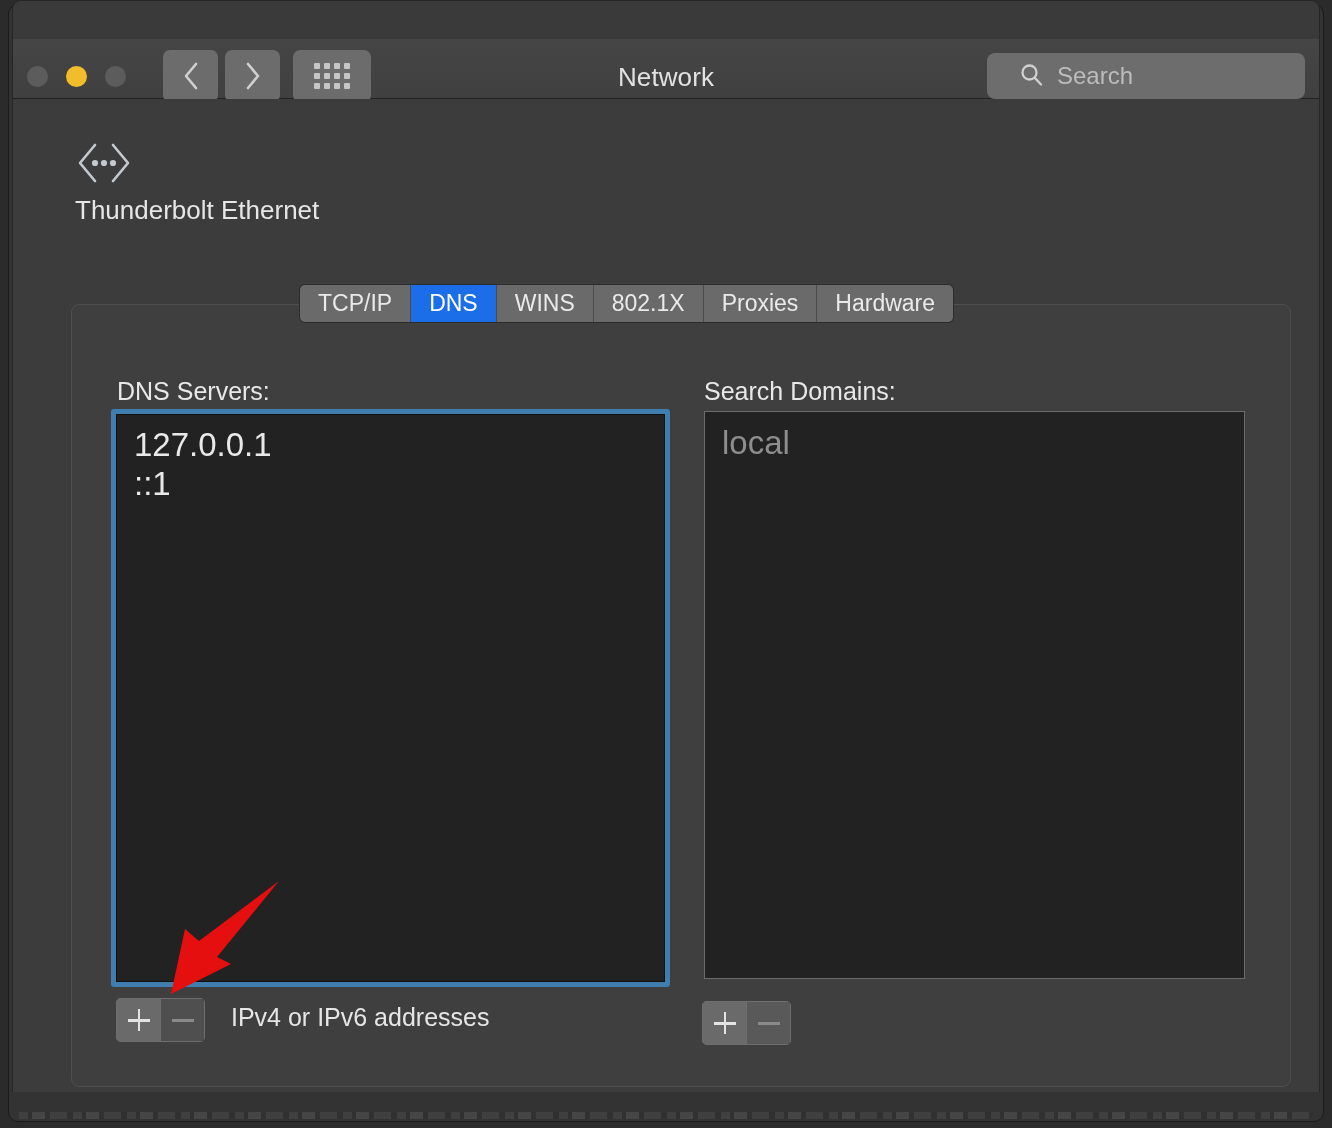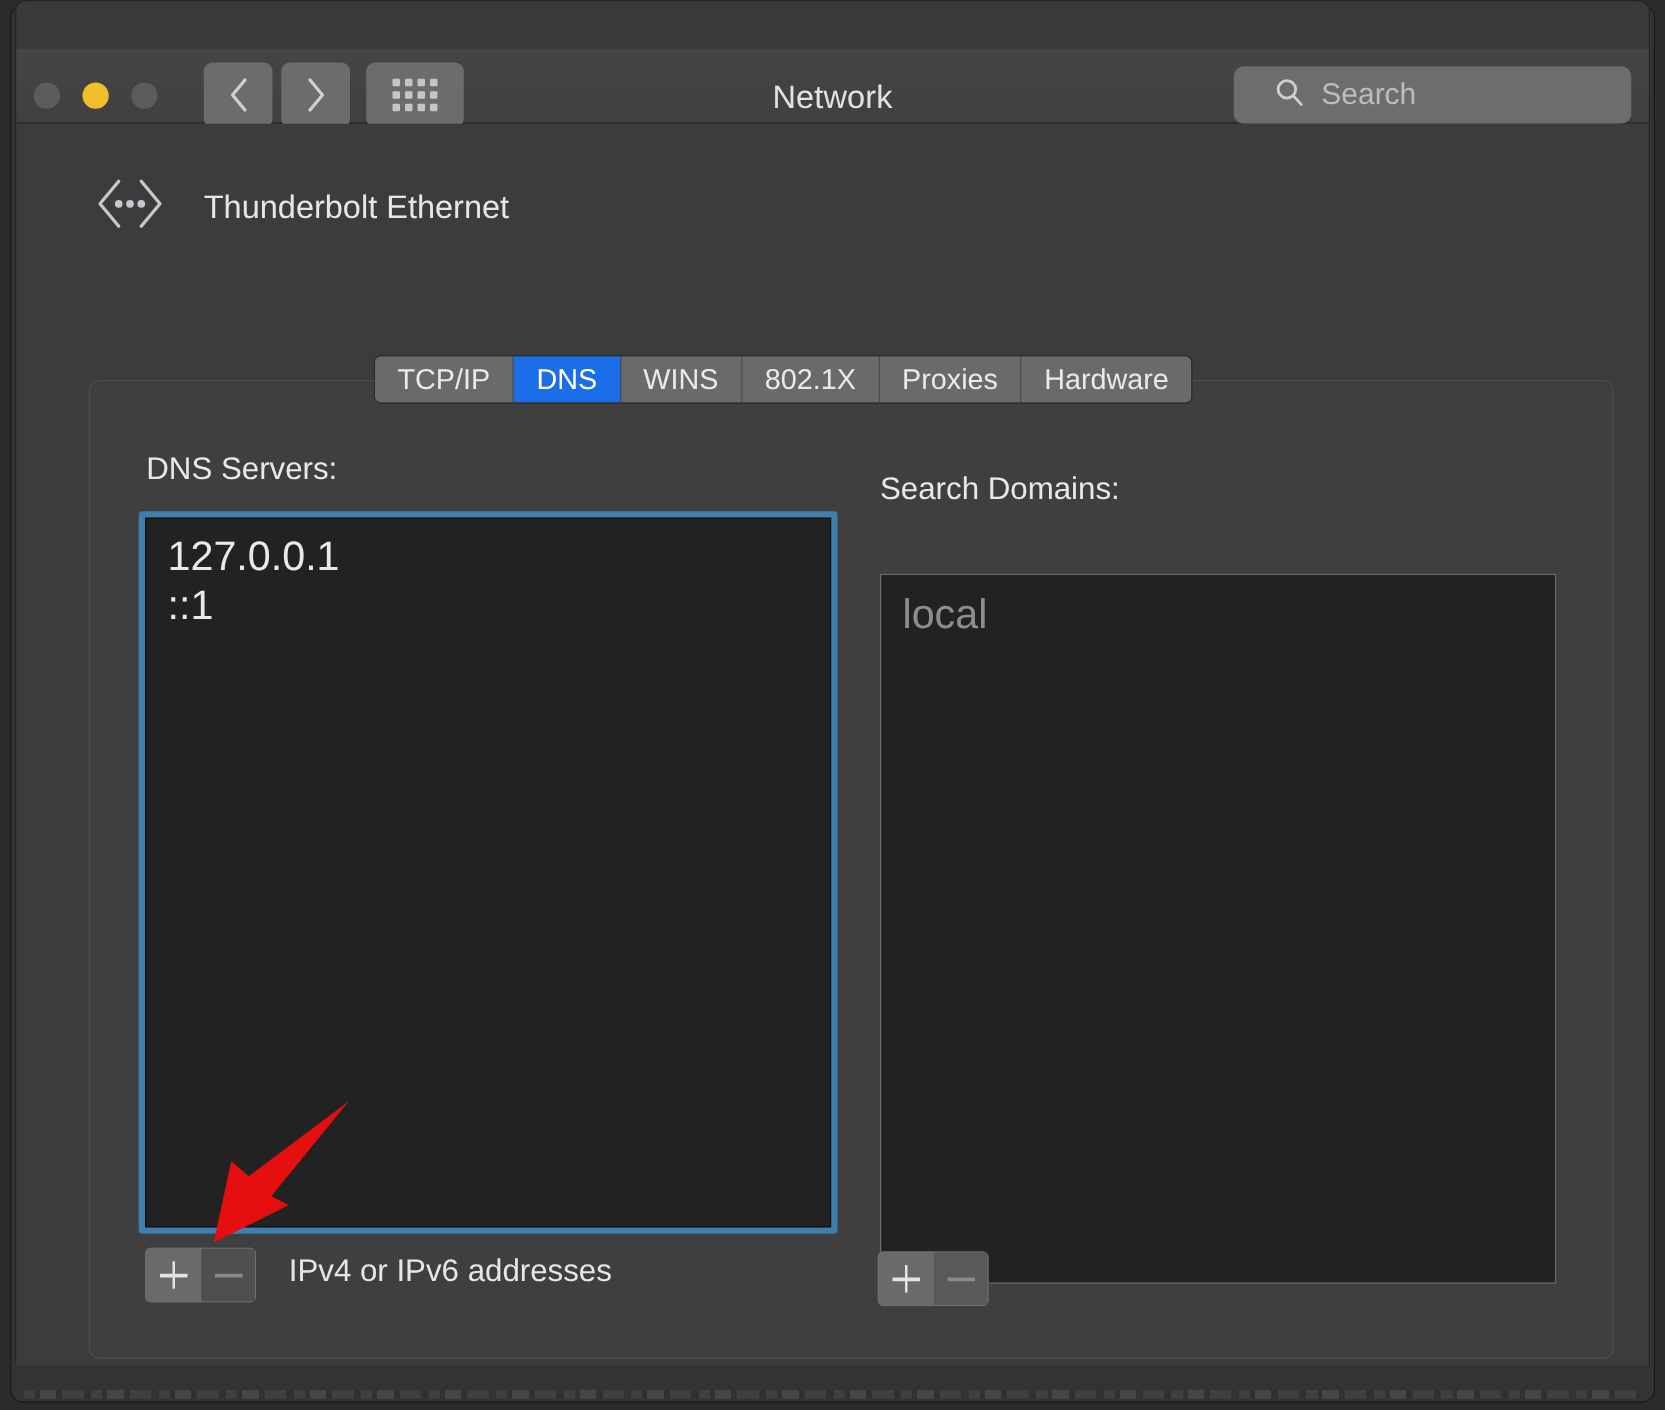--- a/index.html
+++ b/index.html
@@ -168,22 +168,23 @@
     position: relative;
     height: 1016px;
     background: #3c3c3c;
   }
 
   .device-header {
     position: absolute;
     left: 62px;
     top: 42px;
     display: flex;
-    align-items: center;
-    gap: 30px;
+    align-items: flex-start;
+    gap: 6px;
+    flex-direction: column;
   }
   .device-name {
     font-size: 26px;
     color: #e6e6e6;
   }
 
   
   .tabbar {
     position: absolute;
     left: 287px;
@@ -222,21 +223,21 @@
     border-radius: 8px;
     box-sizing: border-box;
     background: #3f3f3f;
   }
 
   .col-label {
     position: absolute;
     font-size: 25px;
     color: #e8e8e8;
   }
-  #lbl-dns { left: 104px; top: 262px; }
+  #lbl-dns { left: 104px; top: 278px; }
   #lbl-search { left: 691px; top: 278px; }
 
   .listbox {
     position: absolute;
     background: #222222;
     box-sizing: border-box;
     overflow: hidden;
   }
   #list-dns {
     left: 98px;
@@ -253,21 +254,20 @@
     box-sizing: border-box;
     padding: 10px 0 0 17px;
   }
   #list-search {
     left: 691px;
     top: 312px;
     width: 541px;
     height: 568px;
     border: 1px solid #6b6b6b;
     padding: 11px 0 0 17px;
-    margin-top: 48px;
   }
   .list-item {
     font-size: 33px;
     color: #e9e9e9;
     line-height: 39px;
     height: 39px;
   }
   .list-item.muted { color: #8e8e8e; }
 
   

